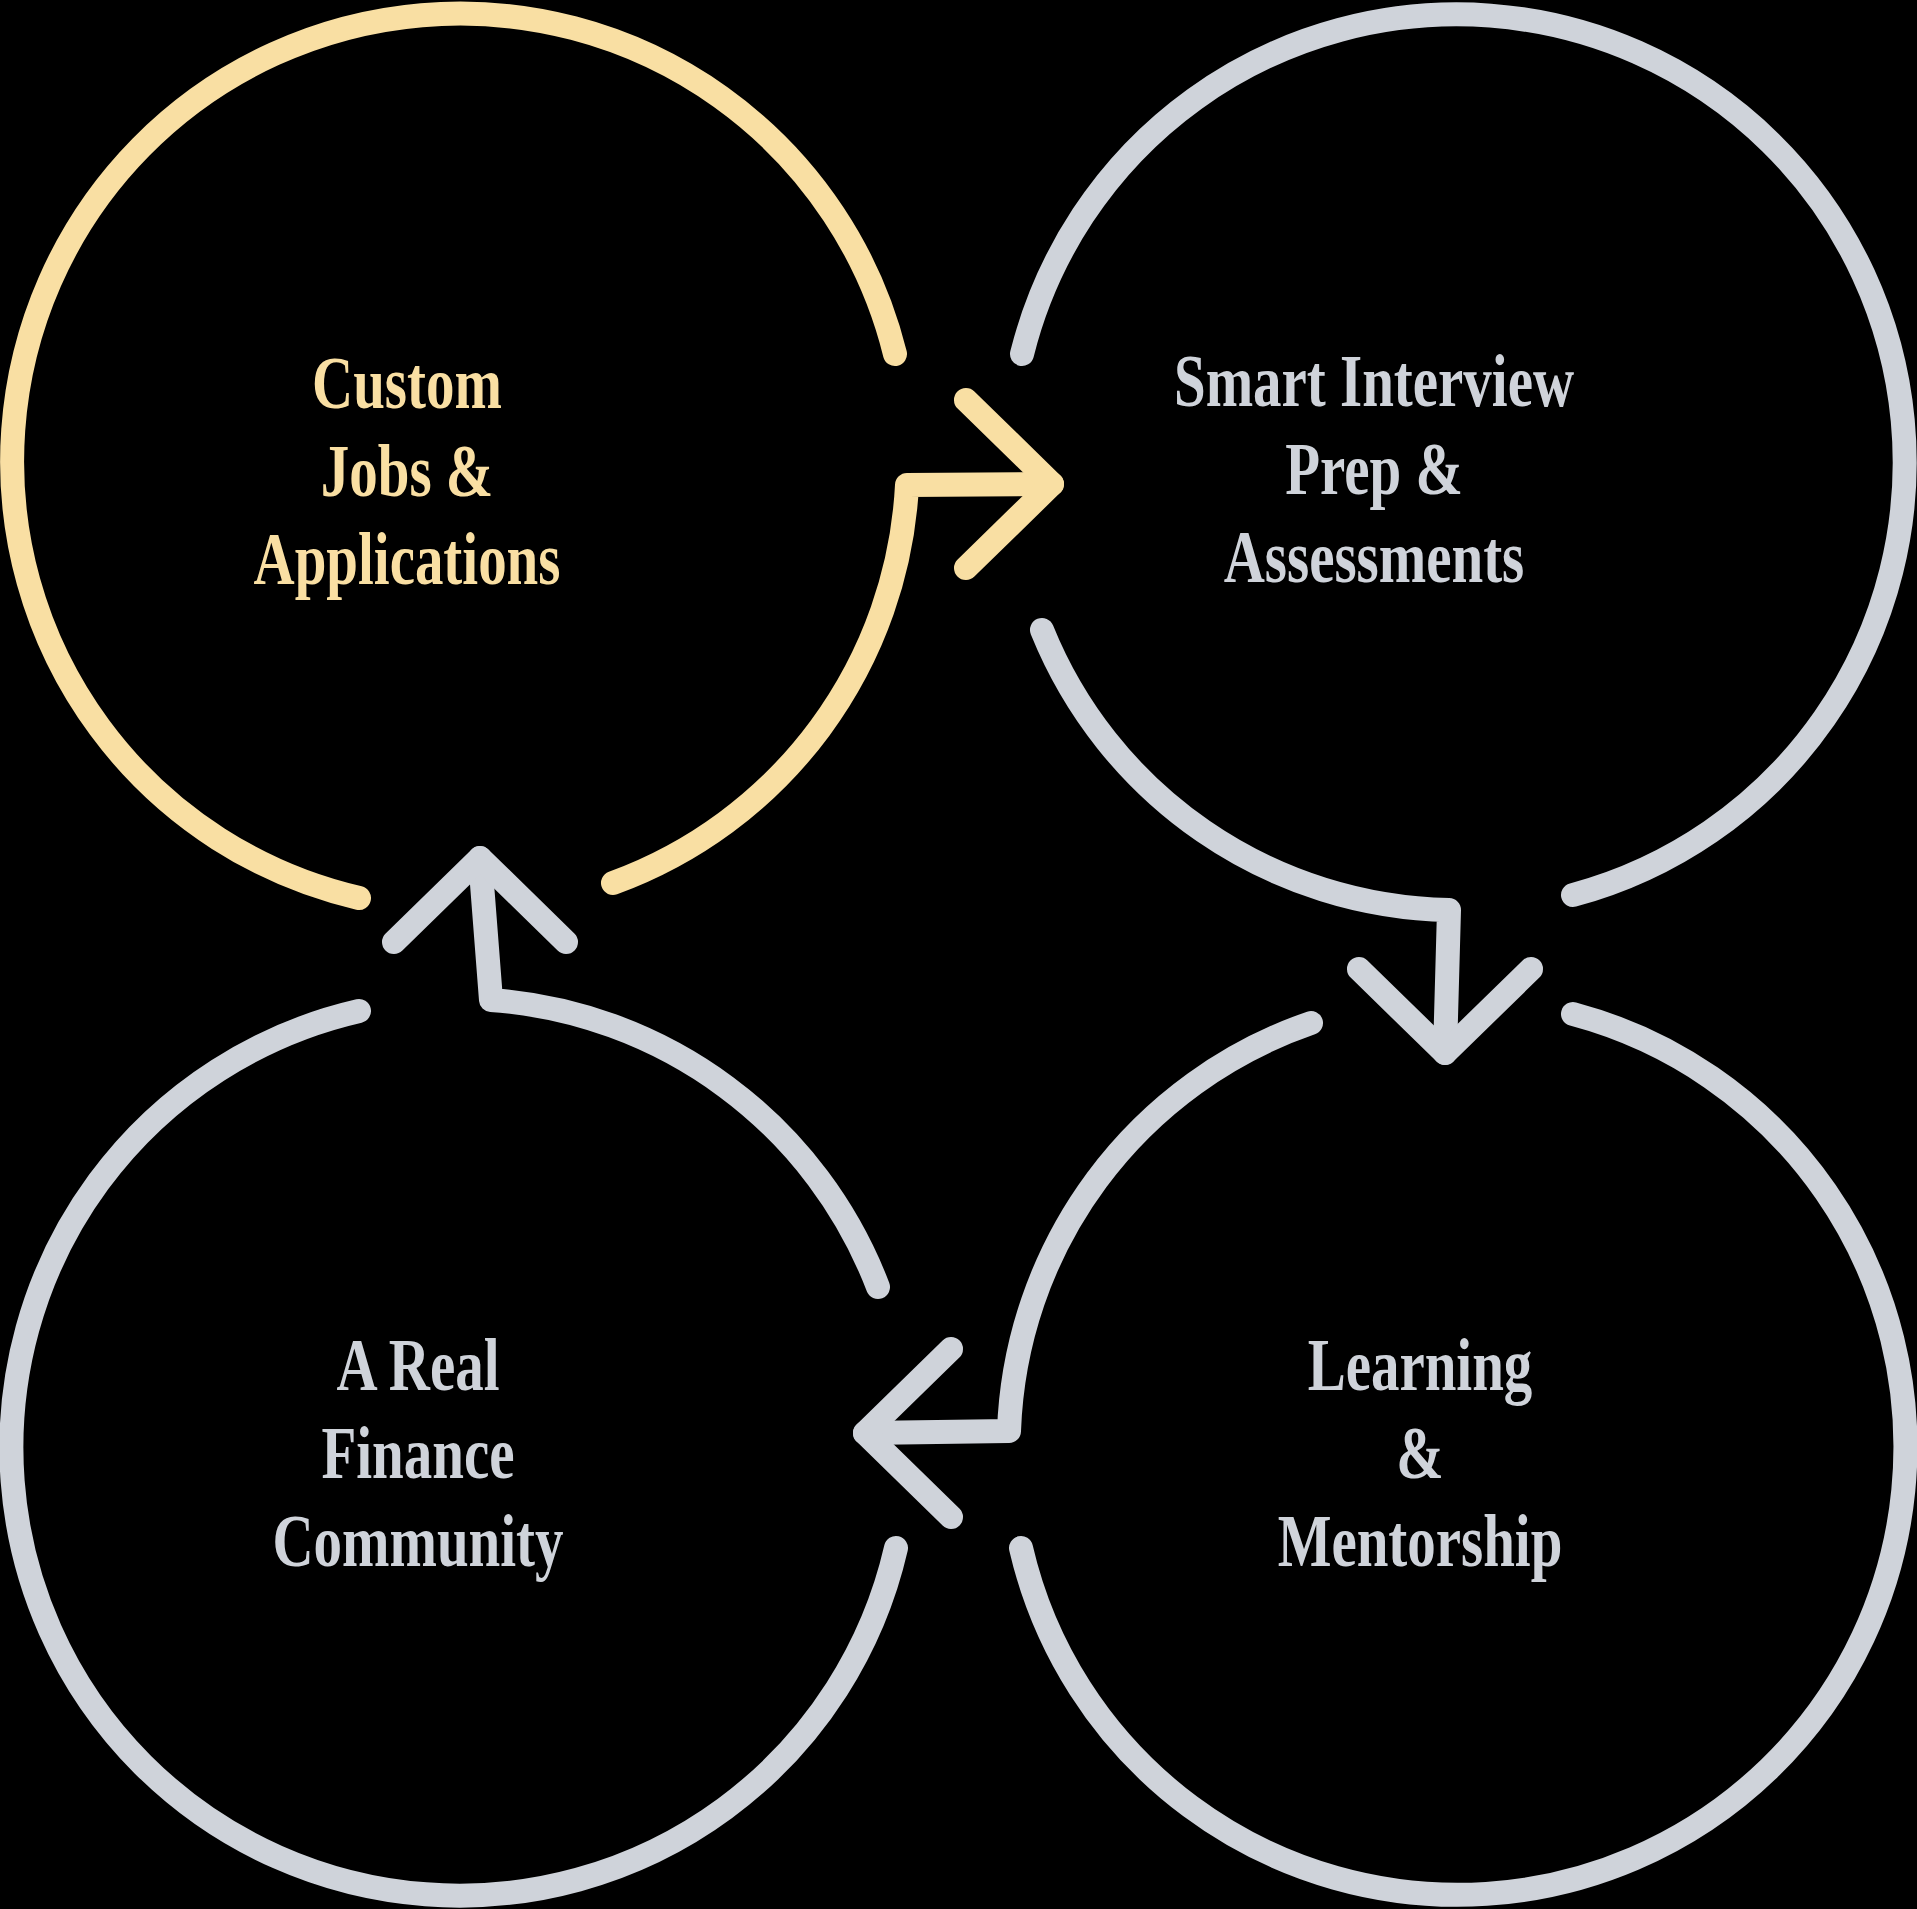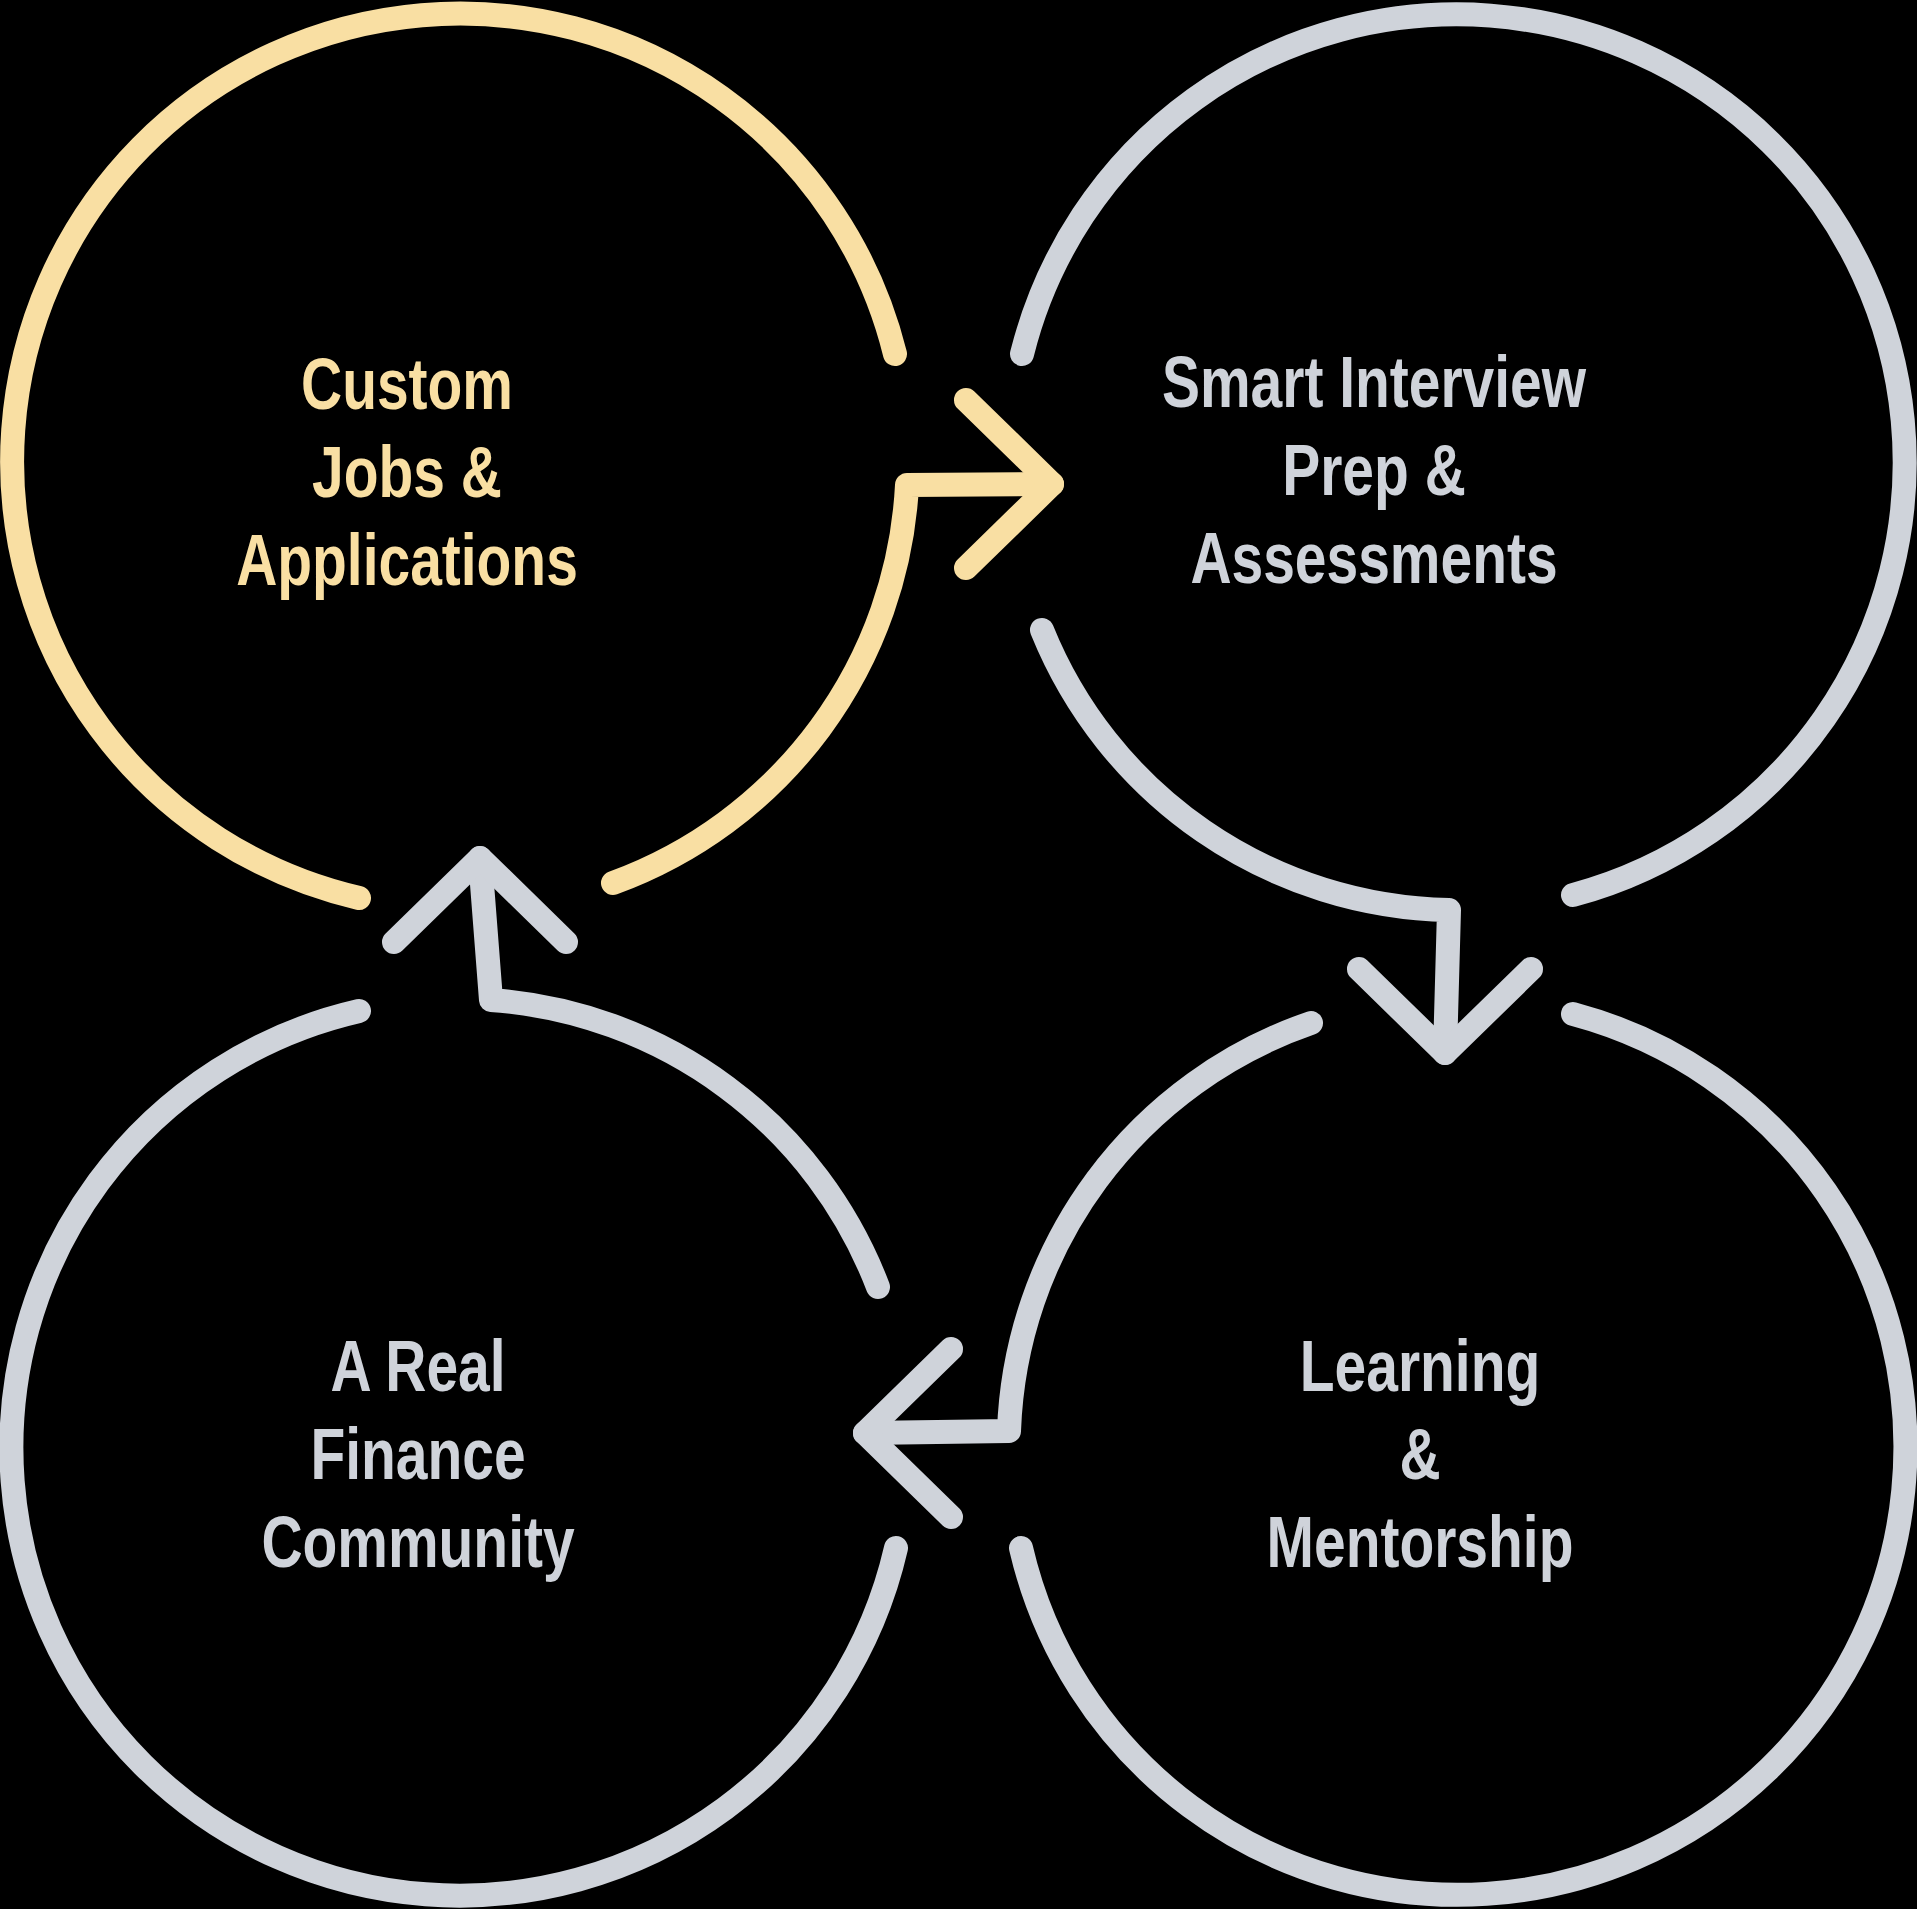--- a/index.html
+++ b/index.html
@@ -6,21 +6,21 @@
     margin: 0;
     padding: 0;
     background: var(--background, #000);
   }
   .canvas {
     position: relative;
     width: 1917px;
     height: 1909px;
     background: var(--background, #000);
     overflow: hidden;
-    font-family: Liberation Sans, sans-serif;
+    font-family: Liberation Serif, serif;
   }
   svg.diagram {
     position: absolute;
     inset: 0;
   }
   svg.diagram path {
     fill: none;
     stroke-width: 24;
     stroke-linecap: round;
     stroke-linejoin: round;

